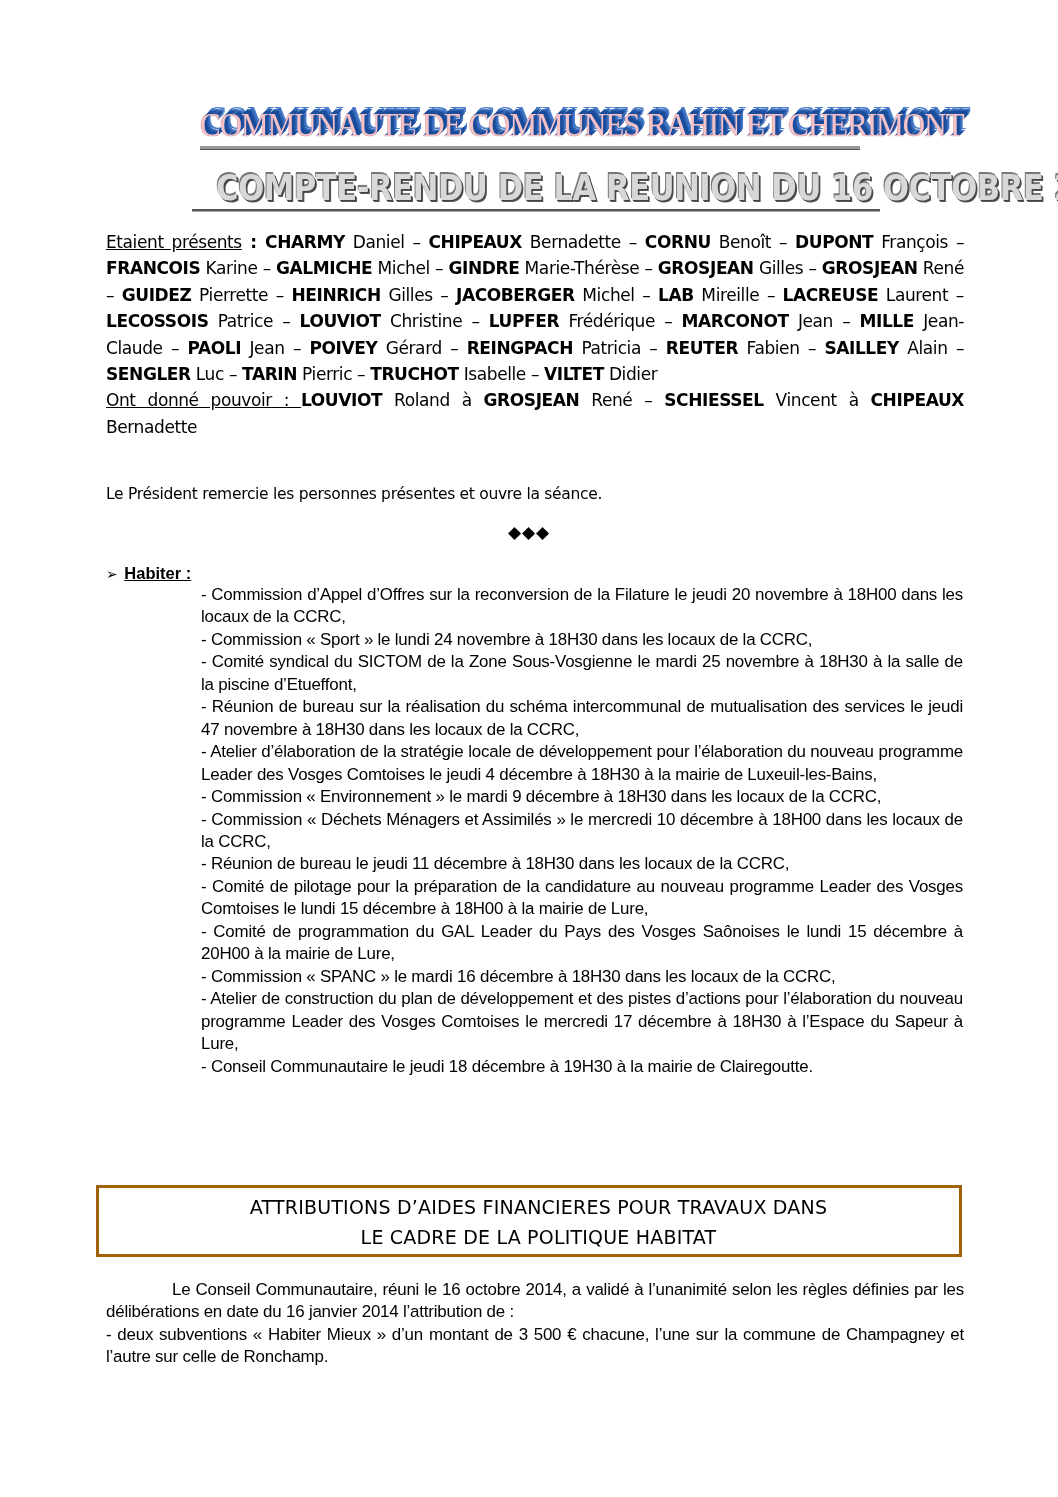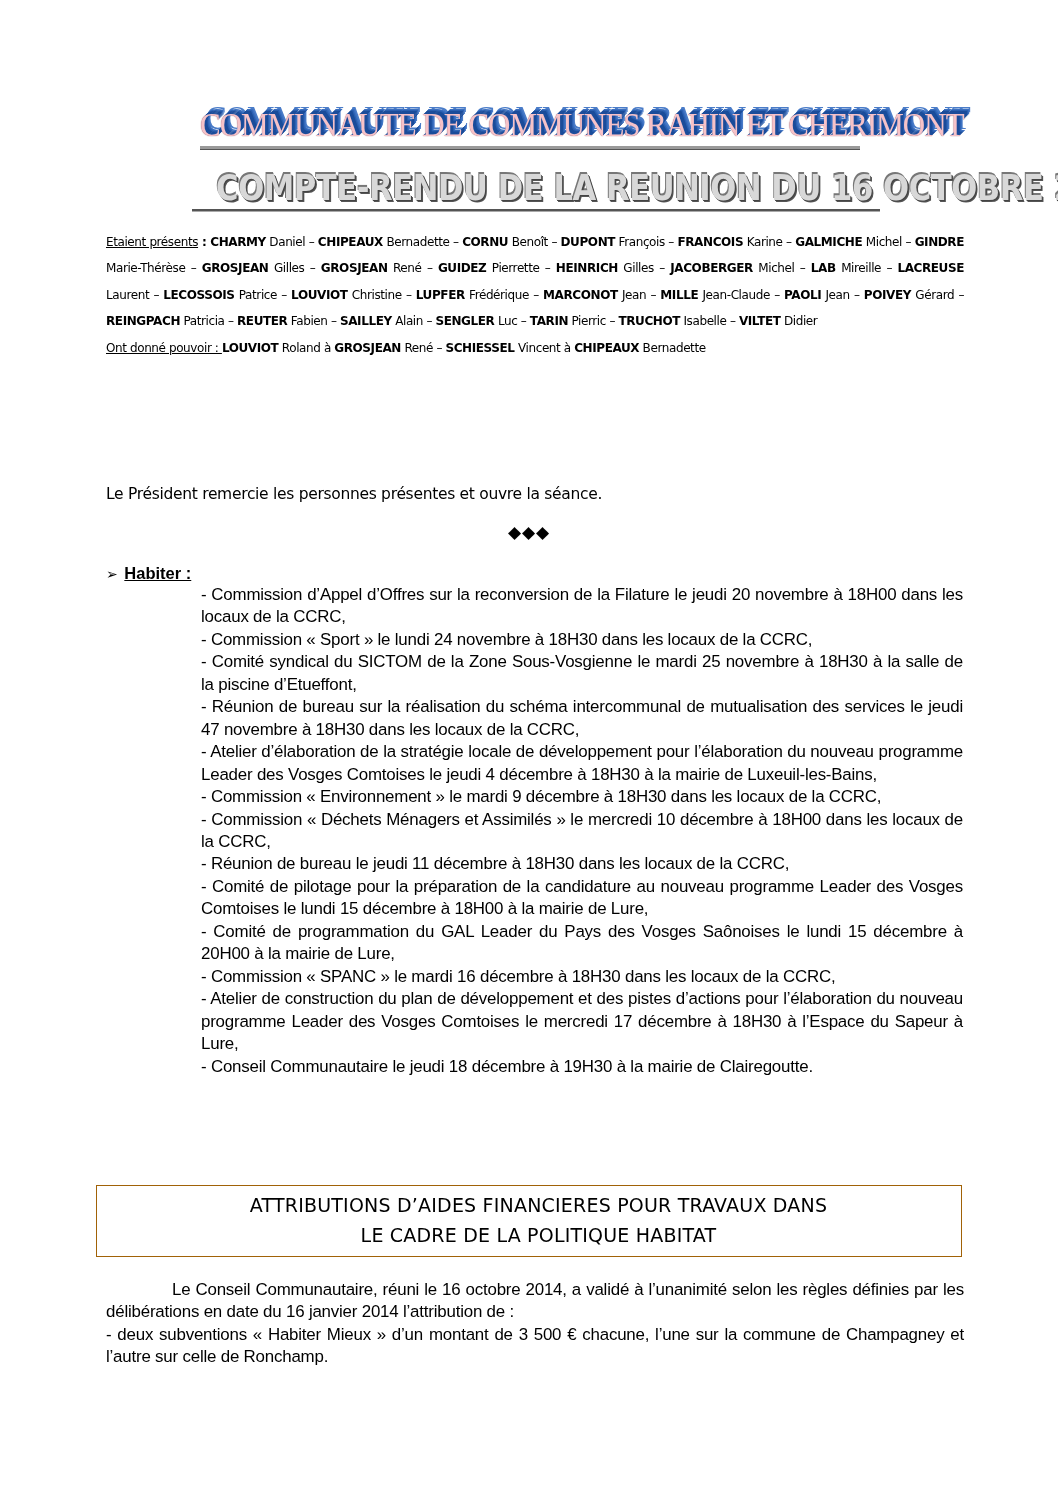--- a/index.html
+++ b/index.html
@@ -20,21 +20,21 @@
     text-align: center;
     font-family: "DejaVu Sans", sans-serif; font-weight: bold; font-size: 33px; letter-spacing: -0.5px;
     color: #d8d8d8;
     text-shadow: 1px 1px 0 #444, 2px 2px 0 #555, -1px -1px 0 #777;
     line-height: 40px; white-space: nowrap; transform: scaleX(0.93) scaleY(1.05);
   }
   .title2-rule { position: absolute; left: 192px; top: 209px; width: 688px; height: 2px; background: #555; border-bottom: 1px solid #aaa; }
 
   .attendees {
     position: absolute; left: 106px; top: 229px; width: 858px;
-    font-family: "DejaVu Sans", sans-serif; font-size: 12px; line-height: 26.4px;
+    font-family: "DejaVu Sans", sans-serif; font-size: 17px; line-height: 26.4px;
     text-align: justify; letter-spacing: -0.4px;
   }
   .attendees .u { text-decoration: underline; }
   .attendees b { font-weight: bold; }
 
   .opening {
     position: absolute; left: 106px; top: 485px; width: 858px;
     font-family: "DejaVu Sans", sans-serif; font-size: 15.5px; letter-spacing: -0.3px;
   }
   .diamonds {
@@ -50,21 +50,21 @@
 
   .agenda {
     position: absolute; left: 201px; top: 584px; width: 762px;
     font-family: Liberation Sans, sans-serif; font-size: 16.9px; line-height: 22.45px;
     text-align: justify; letter-spacing: -0.2px;
   }
   .agenda div { text-align: justify; text-align-last: left; }
 
   .section-box {
     position: absolute; left: 96px; top: 1185px; width: 866px; height: 72px;
-    border: 1px solid #a16207; box-sizing: border-box;
+    border: 3px solid #a16207; box-sizing: border-box;
     text-align: center;
     font-family: "DejaVu Sans", sans-serif; font-size: 19px; line-height: 30px;
     padding-top: 4px; letter-spacing: 0.2px; padding-left: 19px;
   }
   .section-box span { display: block; }
 
   .para {
     position: absolute; left: 106px; top: 1279px; width: 858px;
     font-family: "Liberation Sans", sans-serif; font-size: 16.9px; line-height: 22.45px;
     letter-spacing: -0.2px;

